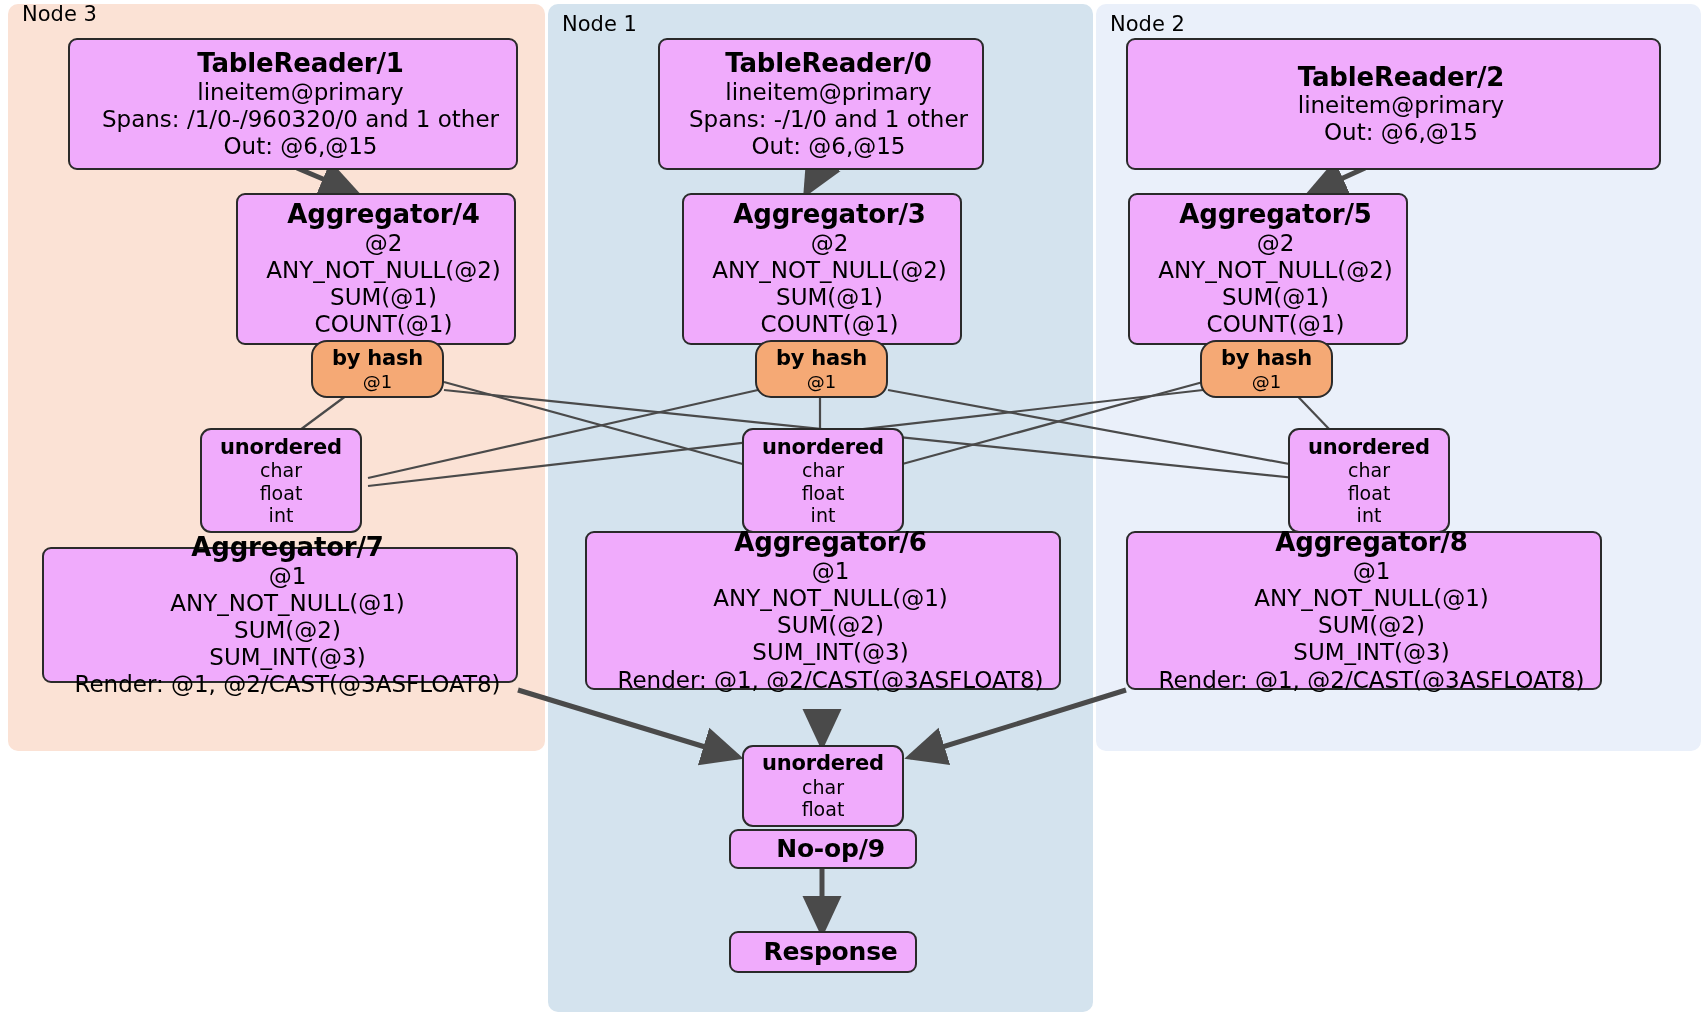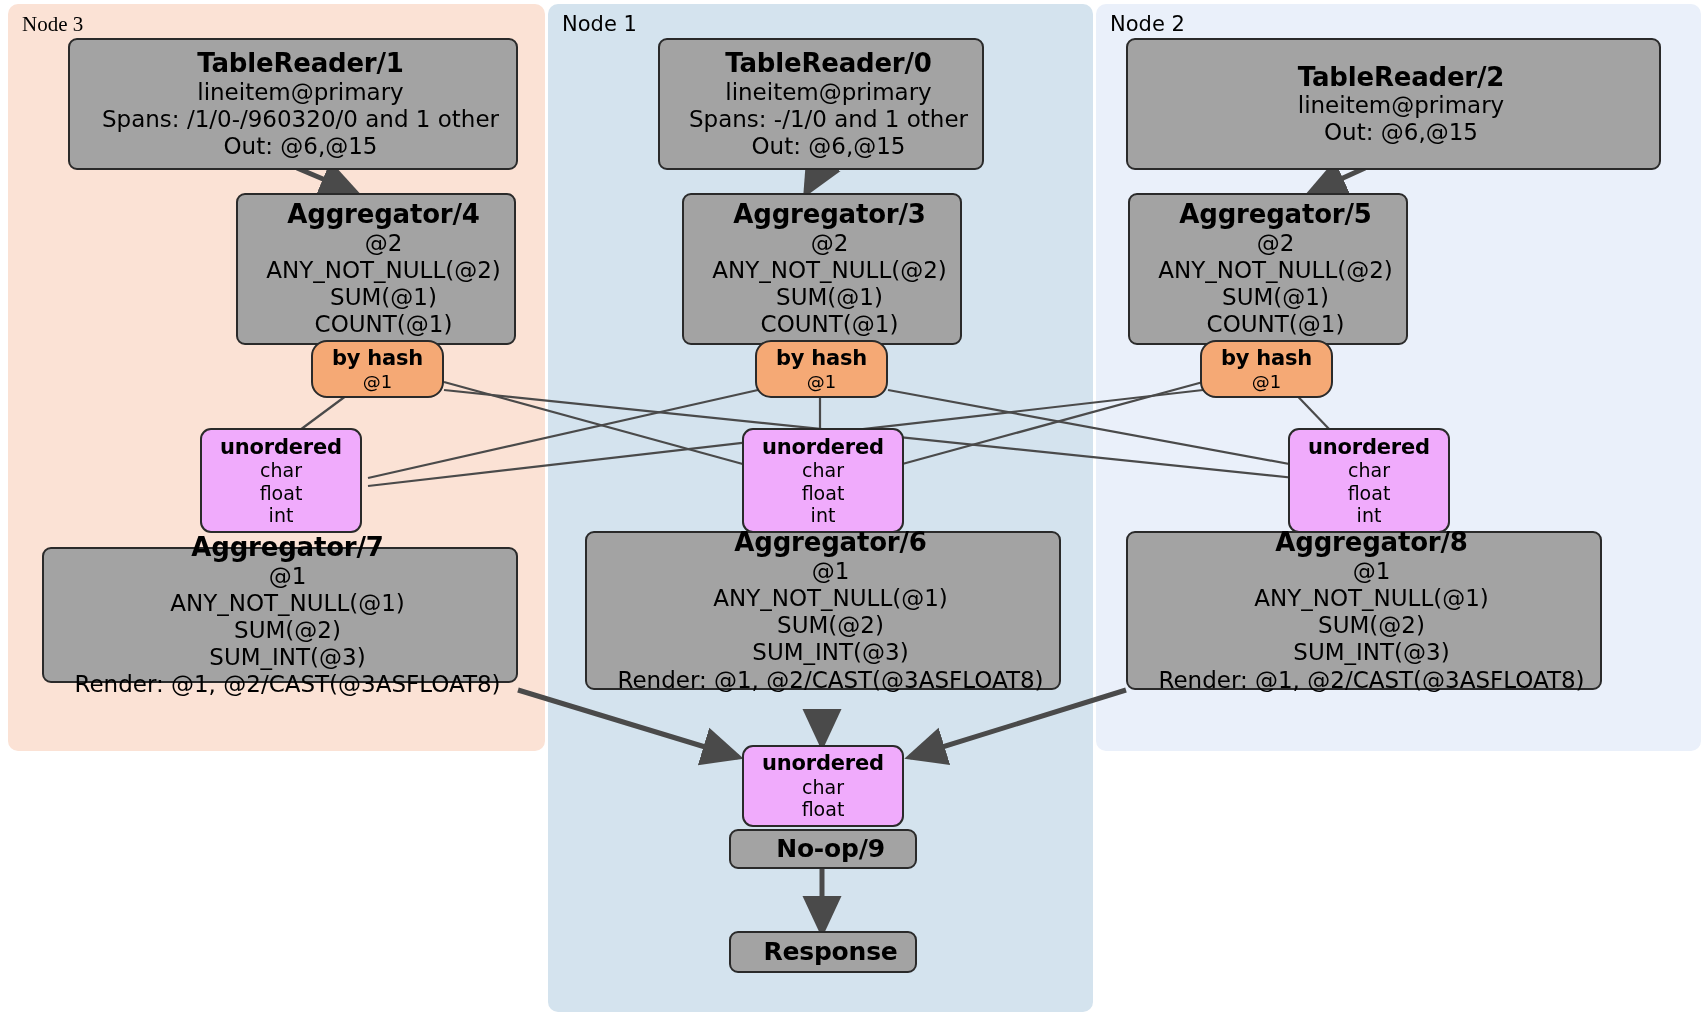--- a/index.html
+++ b/index.html
@@ -52,21 +52,21 @@
     border-radius: 9px;
     text-align: center;
     display: flex;
     flex-direction: column;
     justify-content: center;
     align-items: center;
     line-height: 1.18;
     color: #000000;
   }
   .box.proc {
-    background: #a3a3a3;
+    background: #f0abfc;
     padding-left: 15px;
   }
   .box.router {
     background: #f5a975;
     border-radius: 16px;
   }
   .box.recv {
     background: #f0abfc;
     border-radius: 11px;
   }
@@ -88,21 +88,21 @@
 </style>
 </head>
 <body>
 
 <div id="canvas">
 
   <div class="cluster" style="left:8px; top:4px; width:537px; height:747px; background:#fbe2d5;"></div>
   <div class="cluster" style="left:548px; top:4px; width:545px; height:1008px; background:#d4e3ee;"></div>
   <div class="cluster" style="left:1096px; top:4px; width:605px; height:747px; background:#eaf0fa;"></div>
 
-  <div class="cluster-label" style="left:22px; top:14px;font-family:Liberation Serif, serif;">Node 3</div>
+  <div class="cluster-label" style="left:22px; top:4px;">Node 3</div>
   <div class="cluster-label" style="left:562px; top:14px;">Node 1</div>
   <div class="cluster-label" style="left:1110px; top:14px;">Node 2</div>
 
   <svg id="edges" viewBox="0 0 1706 1016" width="1706" height="1016">
     <defs>
       <marker id="arrowThick" markerWidth="9" markerHeight="9" refX="7.2" refY="4.5" orient="auto" markerUnits="strokeWidth">
         <path d="M0,0.6 L8.4,4.5 L0,8.4 z" fill="#4a4a4a"></path>
       </marker>
     </defs>
 

